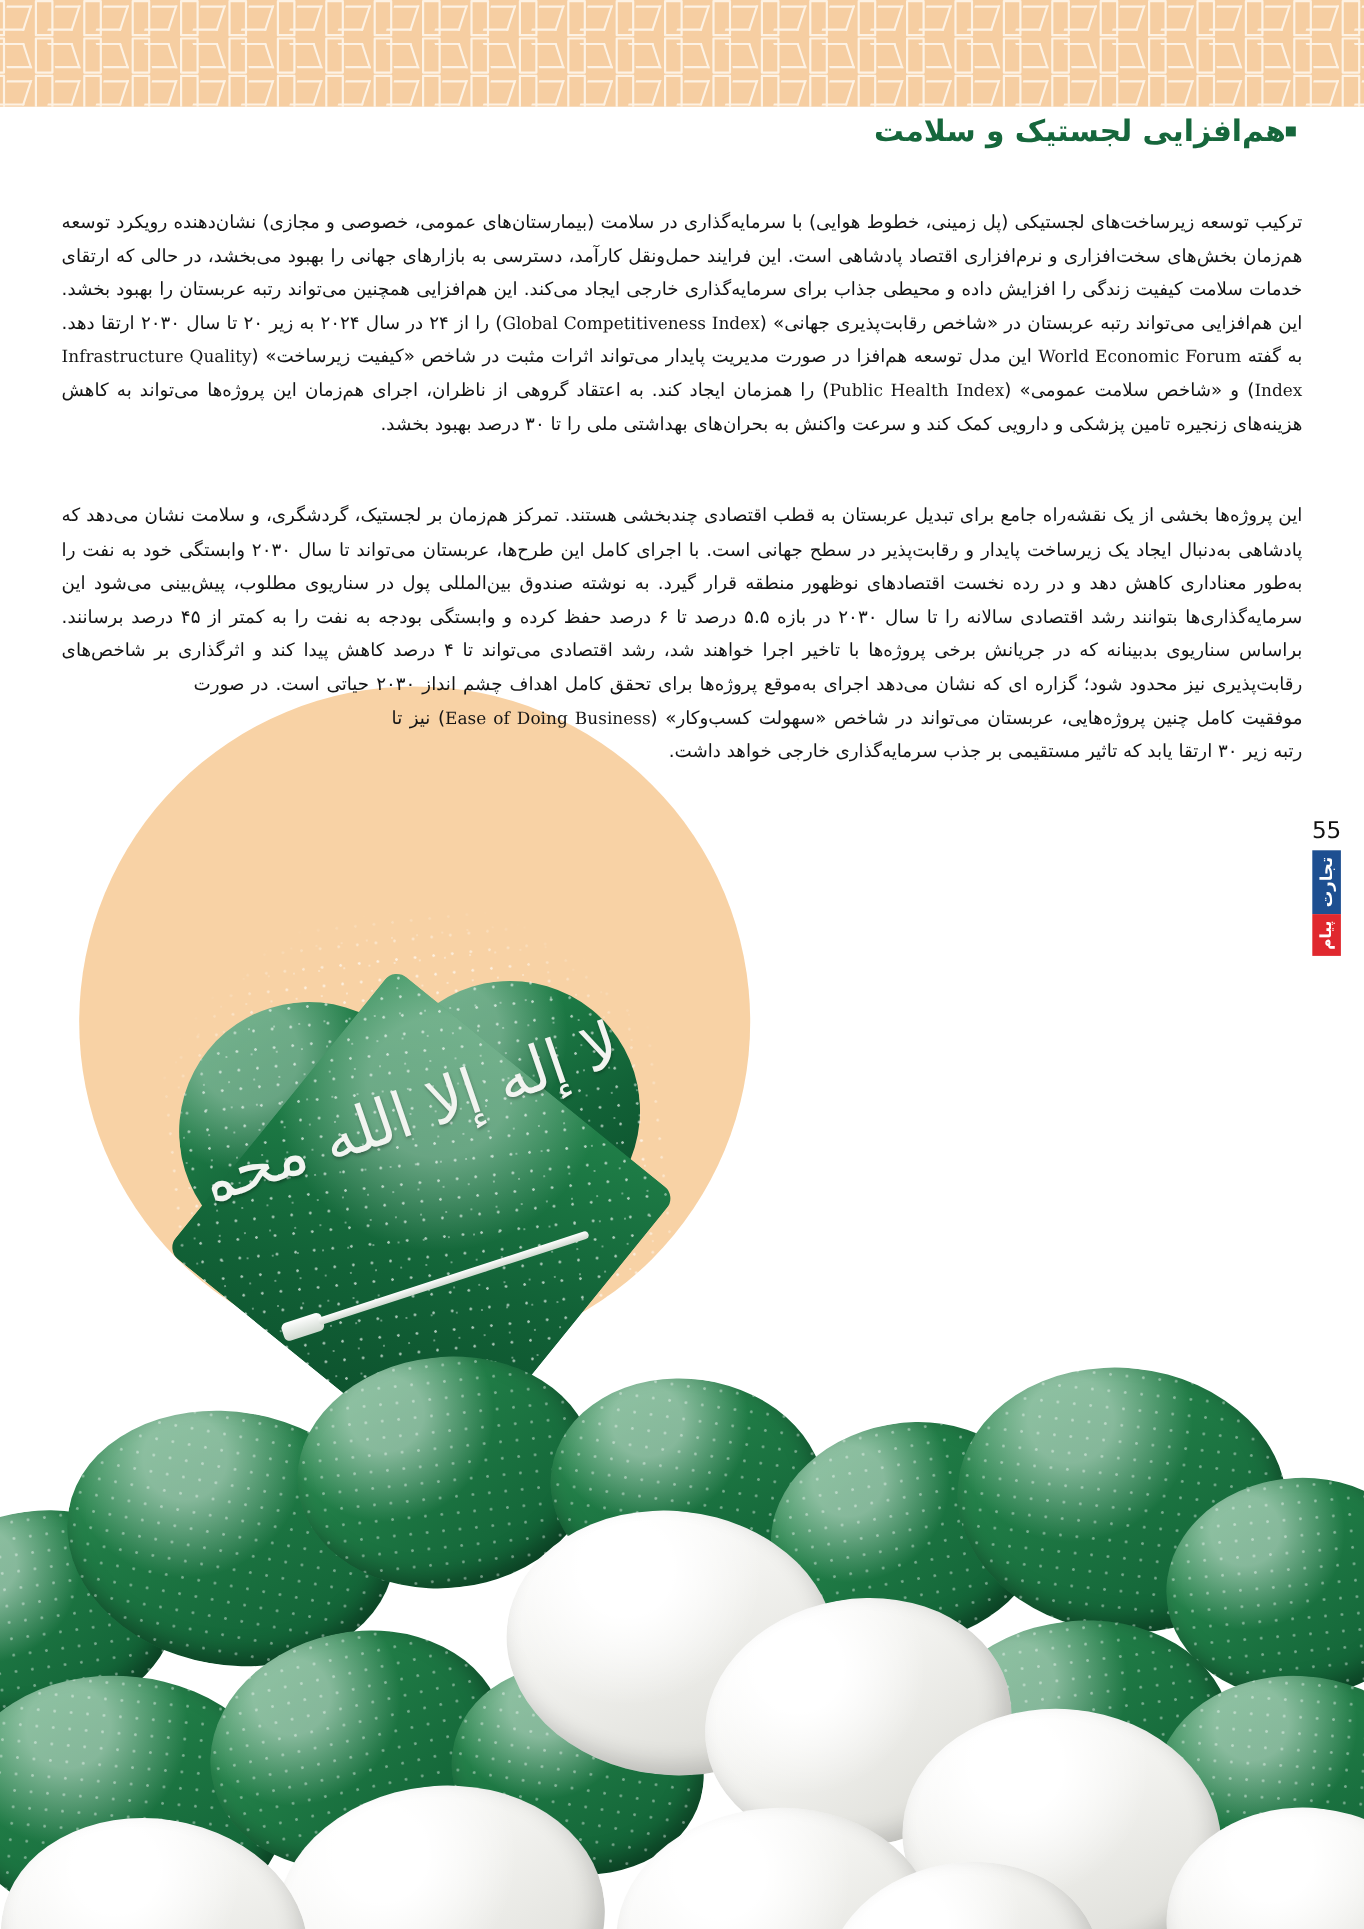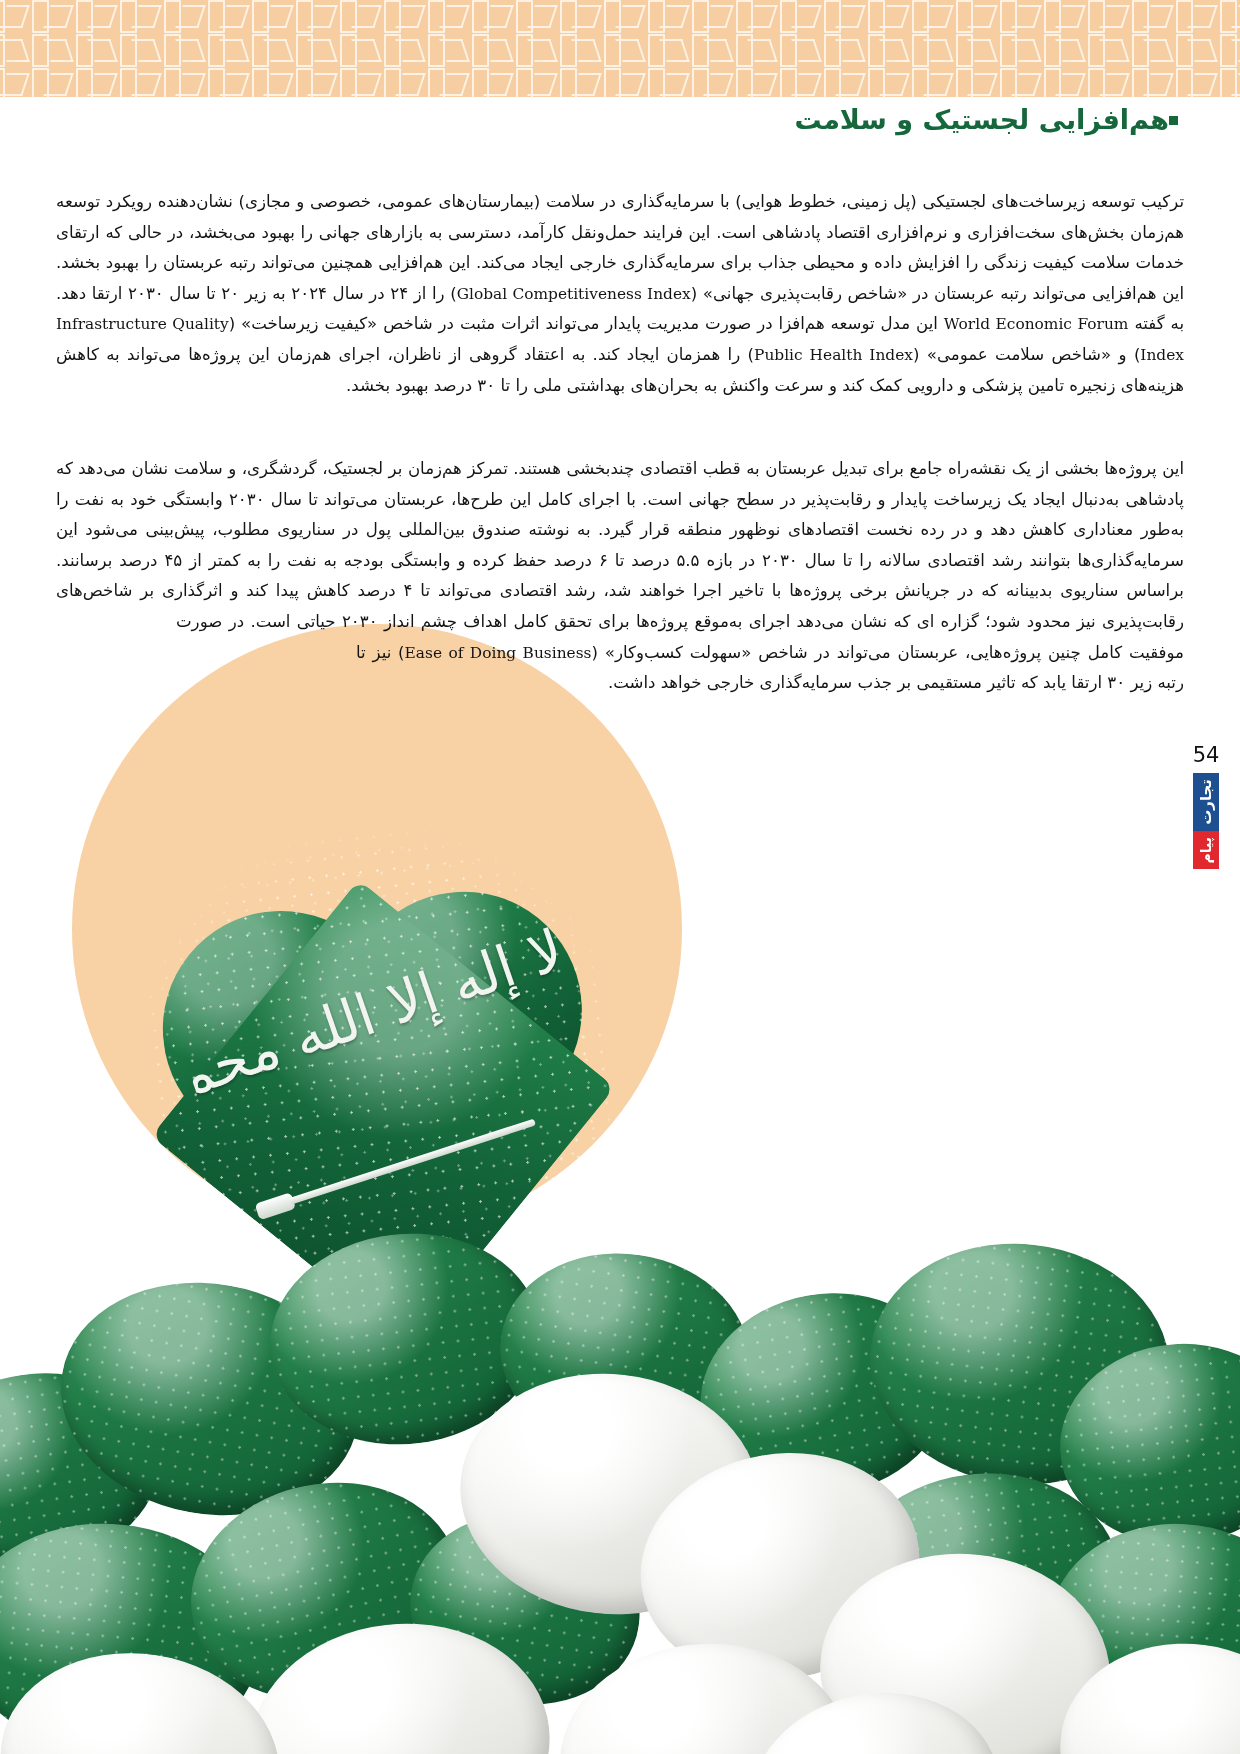--- a/index.html
+++ b/index.html
@@ -482,21 +482,21 @@
     </div>
 
     <h2 class="heading" id="heading-1"><span class="bullet"></span><span>هم‌افزایی لجستیک و سلامت</span></h2>
 
     <div class="para" id="para-1"><span>ترکیب توسعه زیرساخت‌های لجستیکی (پل زمینی، خطوط هوایی) با سرمایه‌گذاری در سلامت (بیمارستان‌های عمومی، خصوصی و مجازی) نشان‌دهنده رویکرد توسعه هم‌زمان بخش‌های سخت‌افزاری و نرم‌افزاری اقتصاد پادشاهی است. این فرایند حمل‌ونقل کارآمد، دسترسی به بازارهای جهانی را بهبود می‌بخشد، در حالی که ارتقای خدمات سلامت کیفیت زندگی را افزایش داده و محیطی جذاب برای سرمایه‌گذاری خارجی ایجاد می‌کند. این هم‌افزایی همچنین می‌تواند رتبه عربستان را بهبود بخشد. این هم‌افزایی می‌تواند رتبه عربستان در «شاخص رقابت‌پذیری جهانی» (</span><span class="lat">Global Competitiveness Index</span><span>) را از ۲۴ در سال ۲۰۲۴ به زیر ۲۰ تا سال ۲۰۳۰ ارتقا دهد. به گفته </span><span class="lat">World Economic Forum</span><span> این مدل توسعه هم‌افزا در صورت مدیریت پایدار می‌تواند اثرات مثبت در شاخص «کیفیت زیرساخت» (</span><span class="lat">Infrastructure Quality Index</span><span>) و «شاخص سلامت عمومی» (</span><span class="lat">Public Health Index</span><span>) را همزمان ایجاد کند. به اعتقاد گروهی از ناظران، اجرای هم‌زمان این پروژه‌ها می‌تواند به کاهش هزینه‌های زنجیره تامین پزشکی و دارویی کمک کند و سرعت واکنش به بحران‌های بهداشتی ملی را تا ۳۰ درصد بهبود بخشد.</span></div>
 
 
     <div class="para" id="para-2"><div class="wrap-shim" style="width: 0px; height: 30.6px;"></div><div class="wrap-shim" style="width: 0px; height: 30.6px;"></div><div class="wrap-shim" style="width: 0px; height: 30.6px;"></div><div class="wrap-shim" style="width: 0px; height: 30.6px;"></div><div class="wrap-shim" style="width: 0px; height: 30.6px;"></div><div class="wrap-shim" style="width: 120px; height: 30.6px;"></div><div class="wrap-shim" style="width: 300px; height: 30.6px;"></div><div class="wrap-shim" style="width: 430px; height: 30.6px;"></div><div class="wrap-shim" style="width: 530px; height: 30.6px;"></div><div class="wrap-shim" style="width: 600px; height: 30.6px;"></div><div class="wrap-shim" style="width: 660px; height: 30.6px;"></div><div class="wrap-shim" style="width: 710px; height: 30.6px;"></div><div class="wrap-shim" style="width: 760px; height: 30.6px;"></div><div class="wrap-shim" style="width: 800px; height: 30.6px;"></div><div class="wrap-shim" style="width: 840px; height: 30.6px;"></div><div class="wrap-shim" style="width: 870px; height: 30.6px;"></div><div class="wrap-shim" style="width: 900px; height: 30.6px;"></div><div class="wrap-shim" style="width: 925px; height: 30.6px;"></div><div class="wrap-shim" style="width: 945px; height: 30.6px;"></div><div class="wrap-shim" style="width: 960px; height: 30.6px;"></div><div class="wrap-shim" style="width: 975px; height: 30.6px;"></div><div class="wrap-shim" style="width: 985px; height: 30.6px;"></div><div class="wrap-shim" style="width: 995px; height: 30.6px;"></div><div class="wrap-shim" style="width: 1000px; height: 30.6px;"></div><span>این پروژه‌ها بخشی از یک نقشه‌راه جامع برای تبدیل عربستان به قطب اقتصادی چندبخشی هستند. تمرکز هم‌زمان بر لجستیک، گردشگری، و سلامت نشان می‌دهد که پادشاهی به‌دنبال ایجاد یک زیرساخت پایدار و رقابت‌پذیر در سطح جهانی است. با اجرای کامل این طرح‌ها، عربستان می‌تواند تا سال ۲۰۳۰ وابستگی خود به نفت را به‌طور معناداری کاهش دهد و در رده نخست اقتصادهای نوظهور منطقه قرار گیرد. به نوشته صندوق بین‌المللی پول در سناریوی مطلوب، پیش‌بینی می‌شود این سرمایه‌گذاری‌ها بتوانند رشد اقتصادی سالانه را تا سال ۲۰۳۰ در بازه ۵.۵ درصد تا ۶ درصد حفظ کرده و وابستگی بودجه به نفت را به کمتر از ۴۵ درصد برسانند. براساس سناریوی بدبینانه که در جریانش برخی پروژه‌ها با تاخیر اجرا خواهند شد، رشد اقتصادی می‌تواند تا ۴ درصد کاهش پیدا کند و اثرگذاری بر شاخص‌های رقابت‌پذیری نیز محدود شود؛ گزاره ای که نشان می‌دهد اجرای به‌موقع پروژه‌ها برای تحقق کامل اهداف چشم انداز ۲۰۳۰ حیاتی است. در صورت موفقیت کامل چنین پروژه‌هایی، عربستان می‌تواند در شاخص «سهولت کسب‌وکار» (</span><span class="lat">Ease of Doing Business</span><span>) نیز تا رتبه زیر ۳۰ ارتقا یابد که تاثیر مستقیمی بر جذب سرمایه‌گذاری خارجی خواهد داشت.</span></div>
 
     <div id="page-marker">
-      <div id="page-number">54</div>
+      <div id="page-number">55</div>
       <div id="brand-logo">
         <div class="blue">
             <span>تجارت</span>
           </div>
         <div class="red">
             <span>پیام</span>
           </div>
       </div>
     </div>
 

